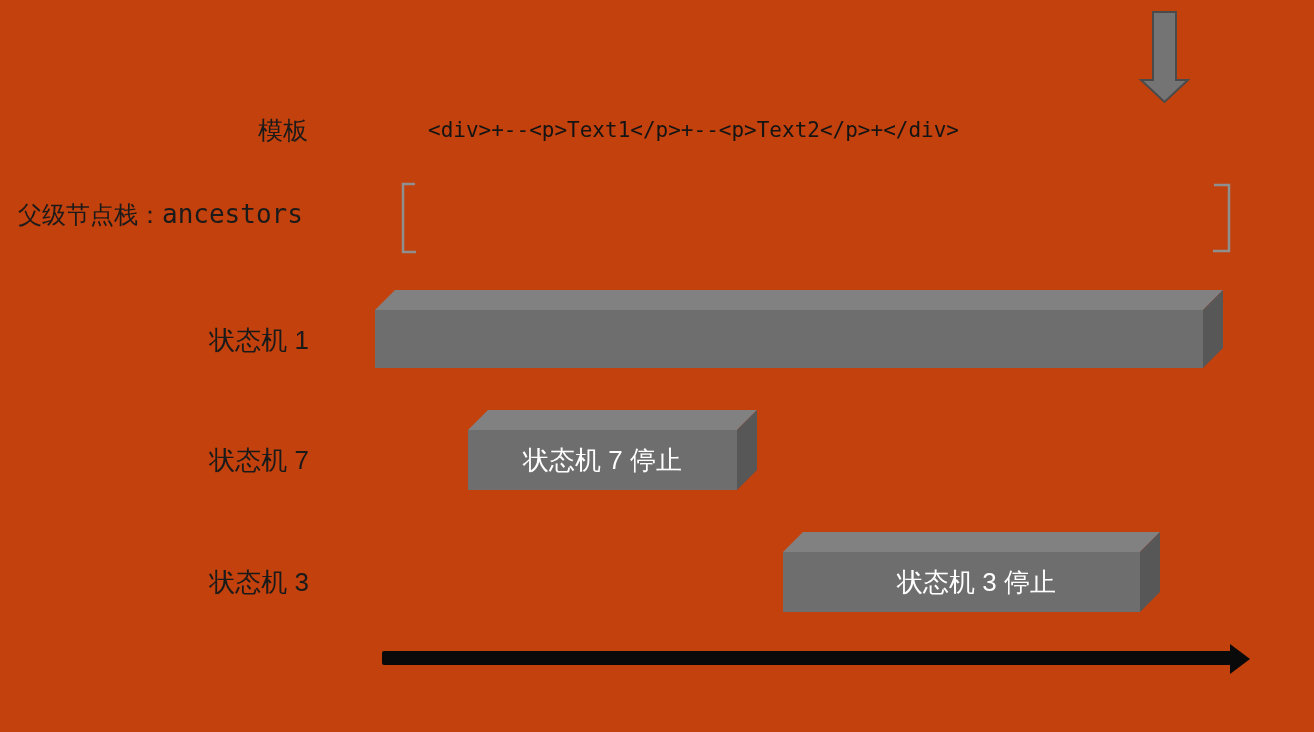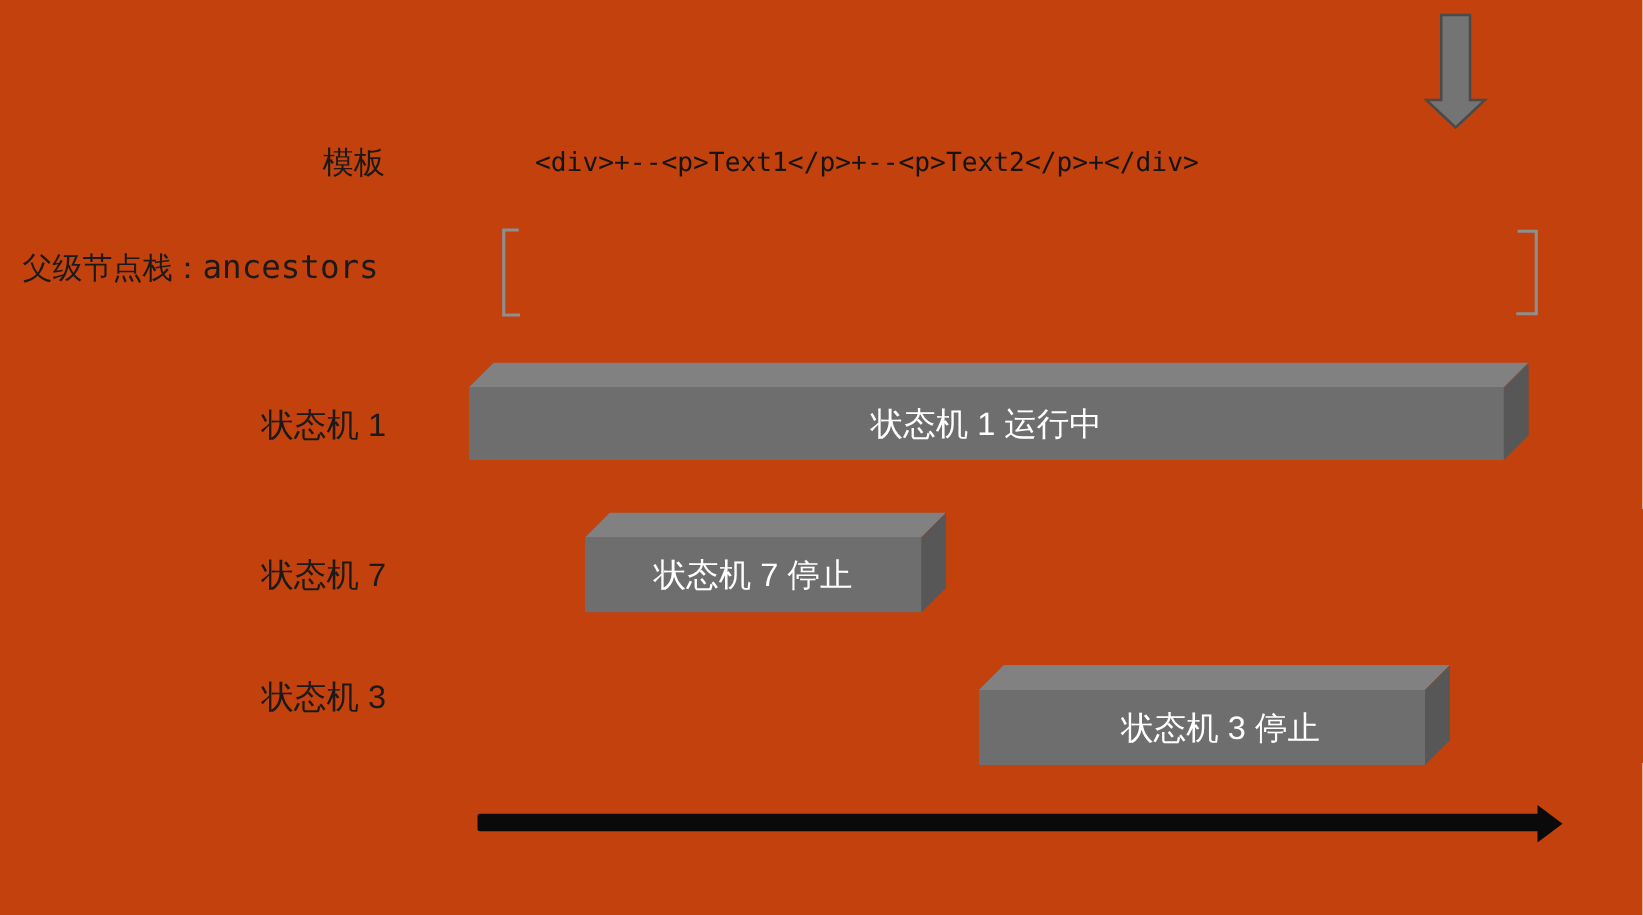--- a/index.html
+++ b/index.html
@@ -11,21 +11,21 @@
   .tpl-label{left:243px;top:114px;width:80px;text-align:center;font-size:25px;line-height:32px;}
   .tpl-code{
     left:428px;top:111px;font-family:"DejaVu Sans Mono","Liberation Mono",monospace;
     font-size:21px;line-height:38px;color:#141414;white-space:pre;
   }
   .anc-label{left:18px;top:199px;font-size:24px;line-height:30px;}
   .anc-label .mono{font-family:"DejaVu Sans Mono","Liberation Mono",monospace;font-size:26px;}
   .row-label{width:120px;text-align:center;font-size:26px;line-height:30px;}
   .row-label.m1{left:199px;top:325px;}
   .row-label.m2{left:199px;top:445px;}
-  .row-label.m3{left:199px;top:542px;}
+  .row-label.m3{left:199px;top:567px;}
   .bar-svg{display:block;}
   .bar-text{
     display:flex;align-items:center;justify-content:center;
     color:#ffffff;font-size:26px;text-align:center;
   }
   .bar1-text{left:375px;top:310px;width:828px;height:58px;}
   .bar2-text{left:468px;top:430px;width:269px;height:60px;}
   .bar3-text{left:783px;top:552px;width:357px;height:60px;margin-left:15px;}
   .time-label{left:782px;top:685px;width:130px;text-align:center;font-size:26px;line-height:32px;}
   .watermark{right:4px;top:700px;font-size:20px;line-height:24px;color:#c6c6c6;}
@@ -48,21 +48,20 @@
     <path d="M 17,3 L 5,3 L 5,71 L 18,71" fill="none" stroke="#8f8f8f" stroke-width="2.5"></path>
     <path d="M 816,4 L 831,4 L 831,70 L 815,70" fill="none" stroke="#8f8f8f" stroke-width="2.5"></path>
   </svg>
 
   <div class="abs row-label m1">状态机 1</div>
   <svg class="abs bar-svg" style="left:375px;top:290px;" width="848" height="78" viewBox="0 0 848 78">
     <polygon points="0,20 20,0 848,0 828,20" fill="#818181"></polygon>
     <polygon points="828,20 848,0 848,58 828,78" fill="#575757"></polygon>
     <polygon points="0,20 828,20 828,78 0,78" fill="#6e6e6e"></polygon>
   </svg>
-  <div class="abs bar-text bar1-text">状态机 1 运行中</div>
 
   <div class="abs row-label m2">状态机 7</div>
   <svg class="abs bar-svg" style="left:468px;top:410px;" width="289" height="80" viewBox="0 0 289 80">
     <polygon points="0,20 20,0 289,0 269,20" fill="#818181"></polygon>
     <polygon points="269,20 289,0 289,60 269,80" fill="#575757"></polygon>
     <polygon points="0,20 269,20 269,80 0,80" fill="#6e6e6e"></polygon>
   </svg>
   <div class="abs bar-text bar2-text">状态机 7 停止</div>
 
   <div class="abs row-label m3">状态机 3</div>

